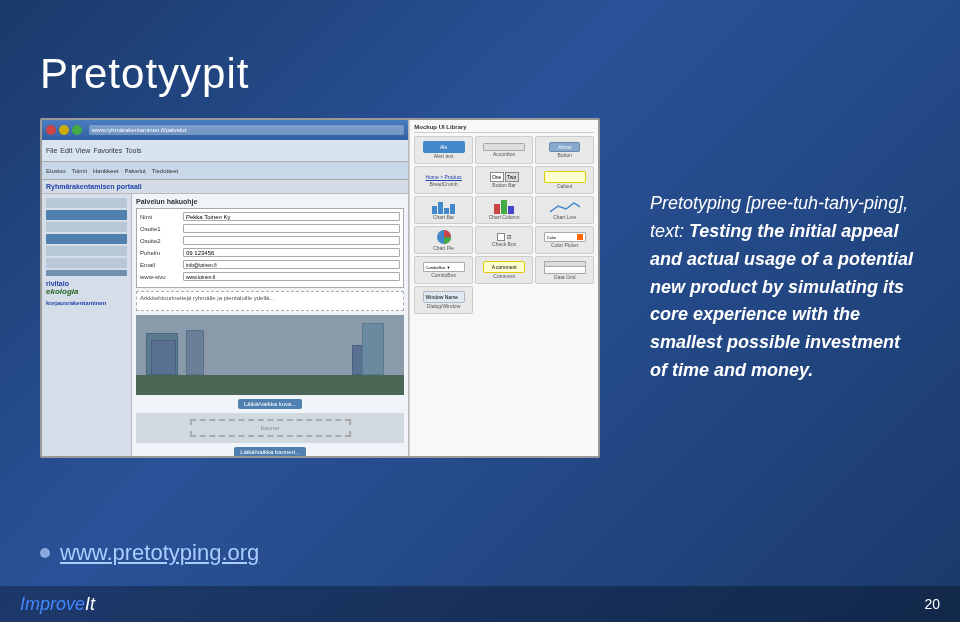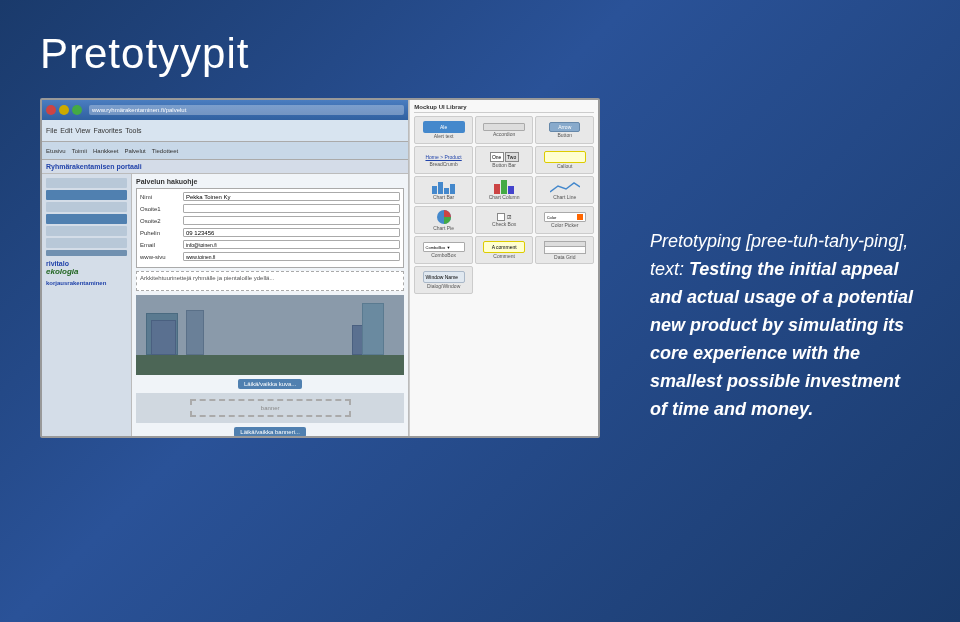--- a/index.html
+++ b/index.html
@@ -19,20 +19,21 @@
       inset: 0;
       background: linear-gradient(135deg, #1a3a6b 0%, #2a5298 40%, #1a3a6b 100%);
     }
 
     
     .slide {
       position: absolute;
       inset: 0;
       display: flex;
       flex-direction: column;
+      margin-top: 20px;
     }
 
     
     .top-area {
       display: flex;
       flex: 1;
       padding: 30px 40px 10px 40px;
     }
 
     
@@ -586,15 +587,25 @@
 
     <div class="right-col">
       <div class="definition-text">
         <span>Pretotyping [pree-tuh-tahy-ping],</span><br>
         <span class="verb">text: </span><span class="bold">Testing the initial appeal and actual usage of a potential new product by simulating its core experience with the smallest possible investment of time and money.</span>
       </div>
     </div>
 
   </div>
 
-
+  <div class="bottom-area">
+    <div class="bullet-dot"></div>
+    <a class="link-text">www.pretotyping.org</a>
+  </div>
+
+  <div class="bottom-bar">
+    <div class="improveit-logo">
+      <span>Improve</span>It
+    </div>
+    <div class="page-number">20</div>
+  </div>
 
 </div>
 
 </body></html>

